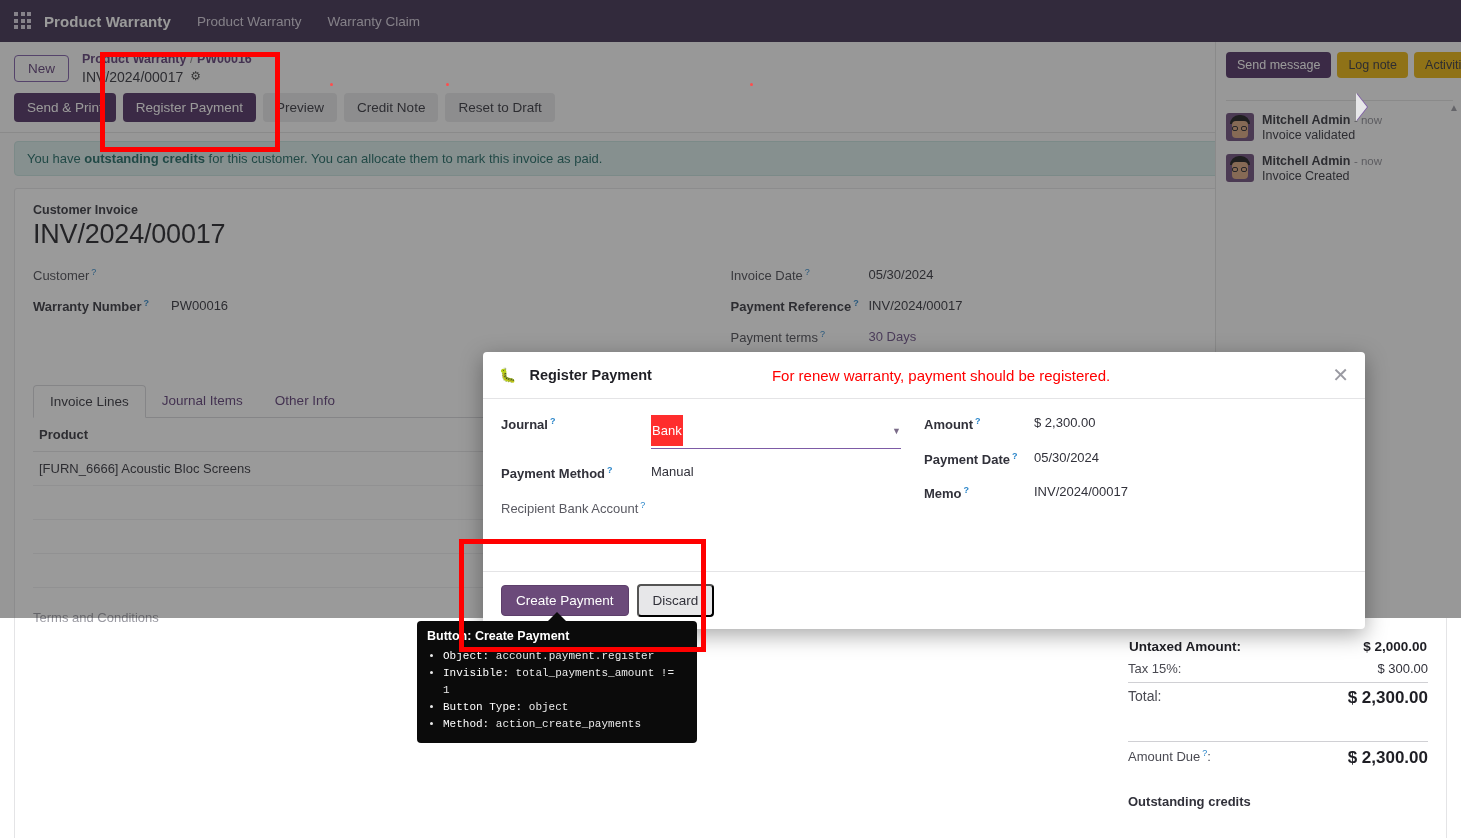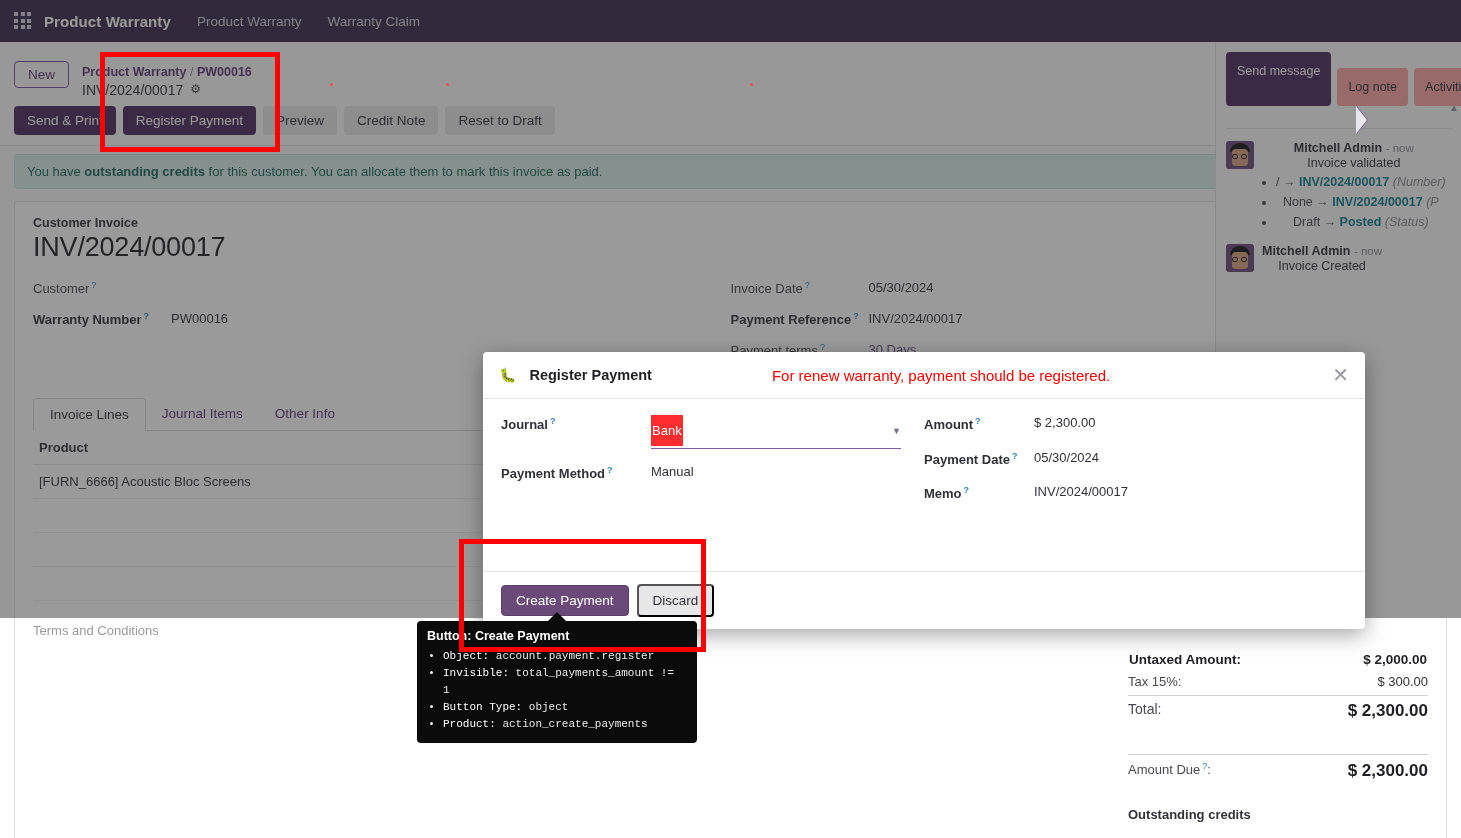--- a/index.html
+++ b/index.html
@@ -25,21 +25,21 @@
   .navlink { font-size: 13.5px; color: #d6cfdd; margin-right: 26px; }
 
   
   .cp { background: #fbfbfb; padding: 0; border-bottom: 1px solid #e0e0e0; }
   .cp-top { display: flex; align-items: center; padding: 9px 14px 4px 14px; }
   .btn-new {
     border: 1px solid #7d5ba6; color: #5c3b75; background: transparent;
     border-radius: 4px; font-size: 13.5px; padding: 5px 13px; font-weight: 400;
   }
   .breadcrumb { margin-left: 13px; line-height: 1.32; }
-  .bc-top { font-size: 12.5px; color: #5c3b75; font-weight: 700; margin-top: 13px; }
+  .bc-top { font-size: 12.5px; color: #5c3b75; font-weight: 700; }
   .bc-sep { color: #888; font-weight: 400; }
   .bc-bot { font-size: 14px; color: #31313a; display: flex; align-items: center; gap: 7px; }
   .gear { font-size: 12px; color: #444; }
 
   .cp-btns { display: flex; align-items: center; padding: 3px 14px 10px 14px; gap: 7px; position: relative; }
   .b { font-size: 13.5px; border-radius: 4px; padding: 6px 12px; border: 1px solid transparent; cursor: pointer; white-space: nowrap;}
   .b-primary { background: #4d2c60; color: #ffffff; }
   .b-ghost { background: #e7e7e9; color: #31313a; }
 
   .statusbar { margin-left: auto; display: flex; align-items: stretch; height: 28px; }
@@ -97,25 +97,25 @@
   .tot-row.big { border-top: 1px solid #d0d0d4; padding-top: 5px; margin-top: 3px; }
   .tot-row.big .l { font-size: 14px; } .tot-row.big .v { font-size: 17px; font-weight: 700; color: #1f1f25;}
   .tot-due { border-top: 1px solid #d0d0d4; margin-top: 30px; padding-top: 6px; display: flex; justify-content: space-between; }
   .tot-due .l { font-size: 13px; color: #4a4a52; }
   .tot-due .v { font-size: 17px; font-weight: 700; color: #1f1f25; }
   .oc-title { font-weight: 700; font-size: 13px; color: #31313a; margin-top: 26px; }
 
   
   .chatter { position: absolute; right: 0; top: 42px; bottom: 0; width: 246px; background: #fbfbfb; border-left: 1px solid #e0e0e0; padding: 10px 0 0 10px; overflow: hidden;}
   .ch-btns { display: flex; gap: 6px; }
-  .ch-b { font-size: 12.5px; border-radius: 4px; padding: 12px 11px; white-space: nowrap;}
+  .ch-b { font-size: 12.5px; border-radius: 4px; padding: 6px 11px; white-space: nowrap;}
   .ch-b.p { background: #4d2c60; color: #fff; }
-  .ch-b.g { background: #fca5a5; color: #31313a; margin-top: 16px; }
+  .ch-b.g { background: #eab308; color: #31313a; }
   .ch-div { border-top: 1px solid #e0e0e0; margin: 22px 8px 0 0; }
-  .msg { display: flex; gap: 8px; margin-top: 12px; text-align: center; }
+  .msg { display: flex; gap: 8px; margin-top: 12px; }
   .avatar { width: 28px; height: 28px; border-radius: 3px; flex: none; background: #6b4a7a; position: relative; overflow: hidden;}
   .avatar .hair { position: absolute; left: 4px; top: 2px; width: 20px; height: 9px; background: #171719; border-radius: 9px 9px 0 0;}
   .avatar .face { position: absolute; left: 6px; top: 8px; width: 16px; height: 17px; background: #d9a57e; border-radius: 4px;}
   .avatar .g1 { position: absolute; left: 6px; top: 13px; width: 6px; height: 5px; border: 1.3px solid #26262a; border-radius: 2px;}
   .avatar .g2 { position: absolute; left: 15px; top: 13px; width: 6px; height: 5px; border: 1.3px solid #26262a; border-radius: 2px;}
   .m-head { font-size: 12.5px; font-weight: 700; color: #31313a; }
   .m-now { font-weight: 400; color: #8b8b93; font-size: 11.5px; }
   .m-body { font-size: 12.5px; color: #31313a; margin-top: 1px;}
   .m-ul { margin: 2px 0 0 14px; }
   .m-li { font-size: 12.5px; color: #4a4a52; white-space: nowrap; line-height: 1.6; list-style: disc; }
@@ -338,25 +338,20 @@
       <div class="msg">
         <div class="avatar">
             <span class="hair"></span>
             <span class="face"></span>
             <span class="g1"></span>
             <span class="g2"></span>
           </div>
         <div>
           <div class="m-head"><span>Mitchell Admin</span> <span class="m-now">- now</span></div>
           <div class="m-body">Invoice validated</div>
-          <ul class="m-ul">
-            <li class="m-li"><span>/</span> <span>→</span> <a href="#">INV/2024/00017</a> <span class="m-it">(Number)</span></li>
-            <li class="m-li"><span>None</span> <span>→</span> <a href="#">INV/2024/00017</a> <span class="m-it">(P</span></li>
-            <li class="m-li"><span>Draft</span> <span>→</span> <a href="#">Posted</a> <span class="m-it">(Status)</span></li>
-          </ul>
         </div>
       </div>
 
       <div class="msg">
         <div class="avatar">
             <span class="hair"></span>
             <span class="face"></span>
             <span class="g1"></span>
             <span class="g2"></span>
           </div>
@@ -384,20 +379,24 @@
         <div class="mrow">
           <div class="mlab"><span>Journal</span><span class="q">?</span></div>
           <div class="sel">
             <span class="hl">Bank</span>
             <span class="caret">▼</span>
           </div>
         </div>
         <div class="mrow">
           <div class="mlab"><span>Payment Method</span><span class="q">?</span></div>
           <div class="mval">Manual</div>
+        </div>
+        <div class="mrow">
+          <div class="mlab norm"><span>Recipient Bank Account</span><span class="q">?</span></div>
+          <div class="mval"></div>
         </div>
       </div>
 
       <div class="m-col">
         <div class="mrow">
           <div class="mlab" style="width:110px"><span>Amount</span><span class="q">?</span></div>
           <div class="mval">$ 2,300.00</div>
         </div>
         <div class="mrow">
           <div class="mlab" style="width:110px"><span>Payment Date</span><span class="q">?</span></div>
@@ -416,21 +415,21 @@
     </div>
   </div>
 
   <div class="tooltip">
     <div class="tt-arrow"></div>
     <div class="tt-title"><span>Button</span><span>: </span><span>Create Payment</span></div>
     <ul class="tt-ul">
       <li class="tt-li"><span class="tt-k">Object:</span><span> account.payment.register</span></li>
       <li class="tt-li"><span class="tt-k">Invisible:</span><span> total_payments_amount != 1</span></li>
       <li class="tt-li"><span class="tt-k">Button Type:</span><span> object</span></li>
-      <li class="tt-li"><span class="tt-k">Product:</span><span> action_create_payments</span></li>
+      <li class="tt-li"><span class="tt-k">Method:</span><span> action_create_payments</span></li>
     </ul>
   </div>
 
   <div class="redbox" id="redbox-register"></div>
   <div class="redbox" id="redbox-create"></div>
 
   <div class="dot" style="left:330px;top:83px;"></div>
   <div class="dot" style="left:446px;top:83px;"></div>
   <div class="dot" style="left:750px;top:83px;"></div>
 

